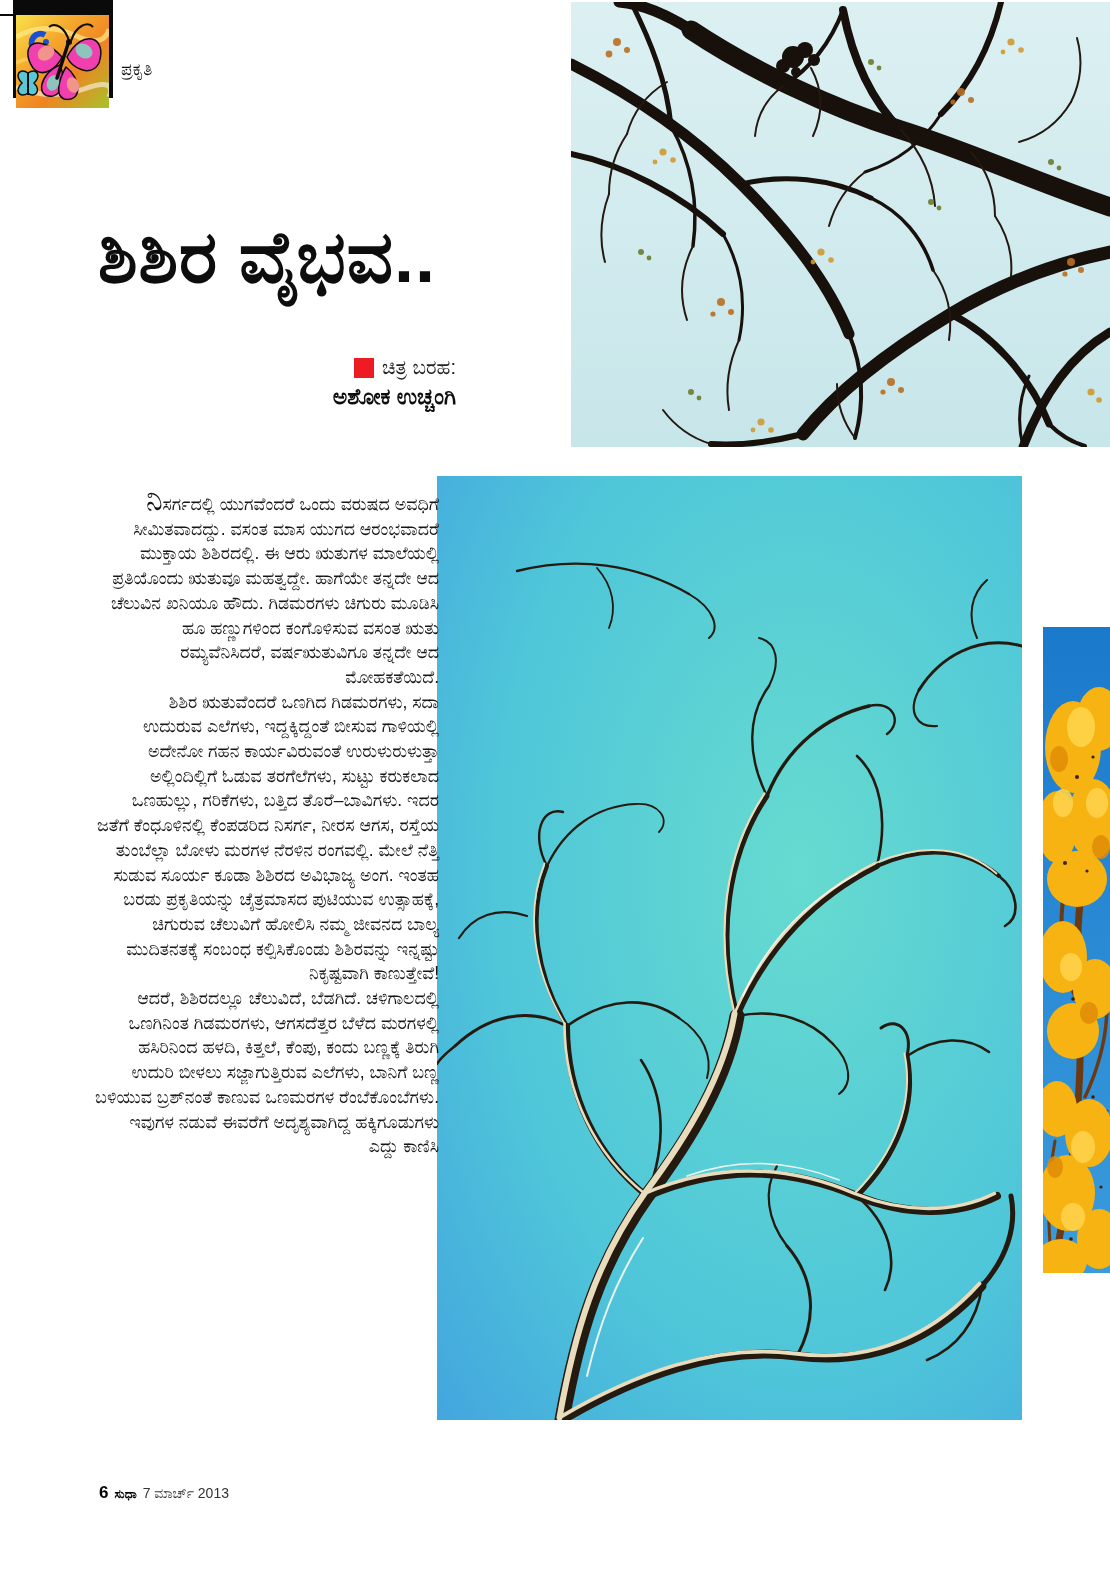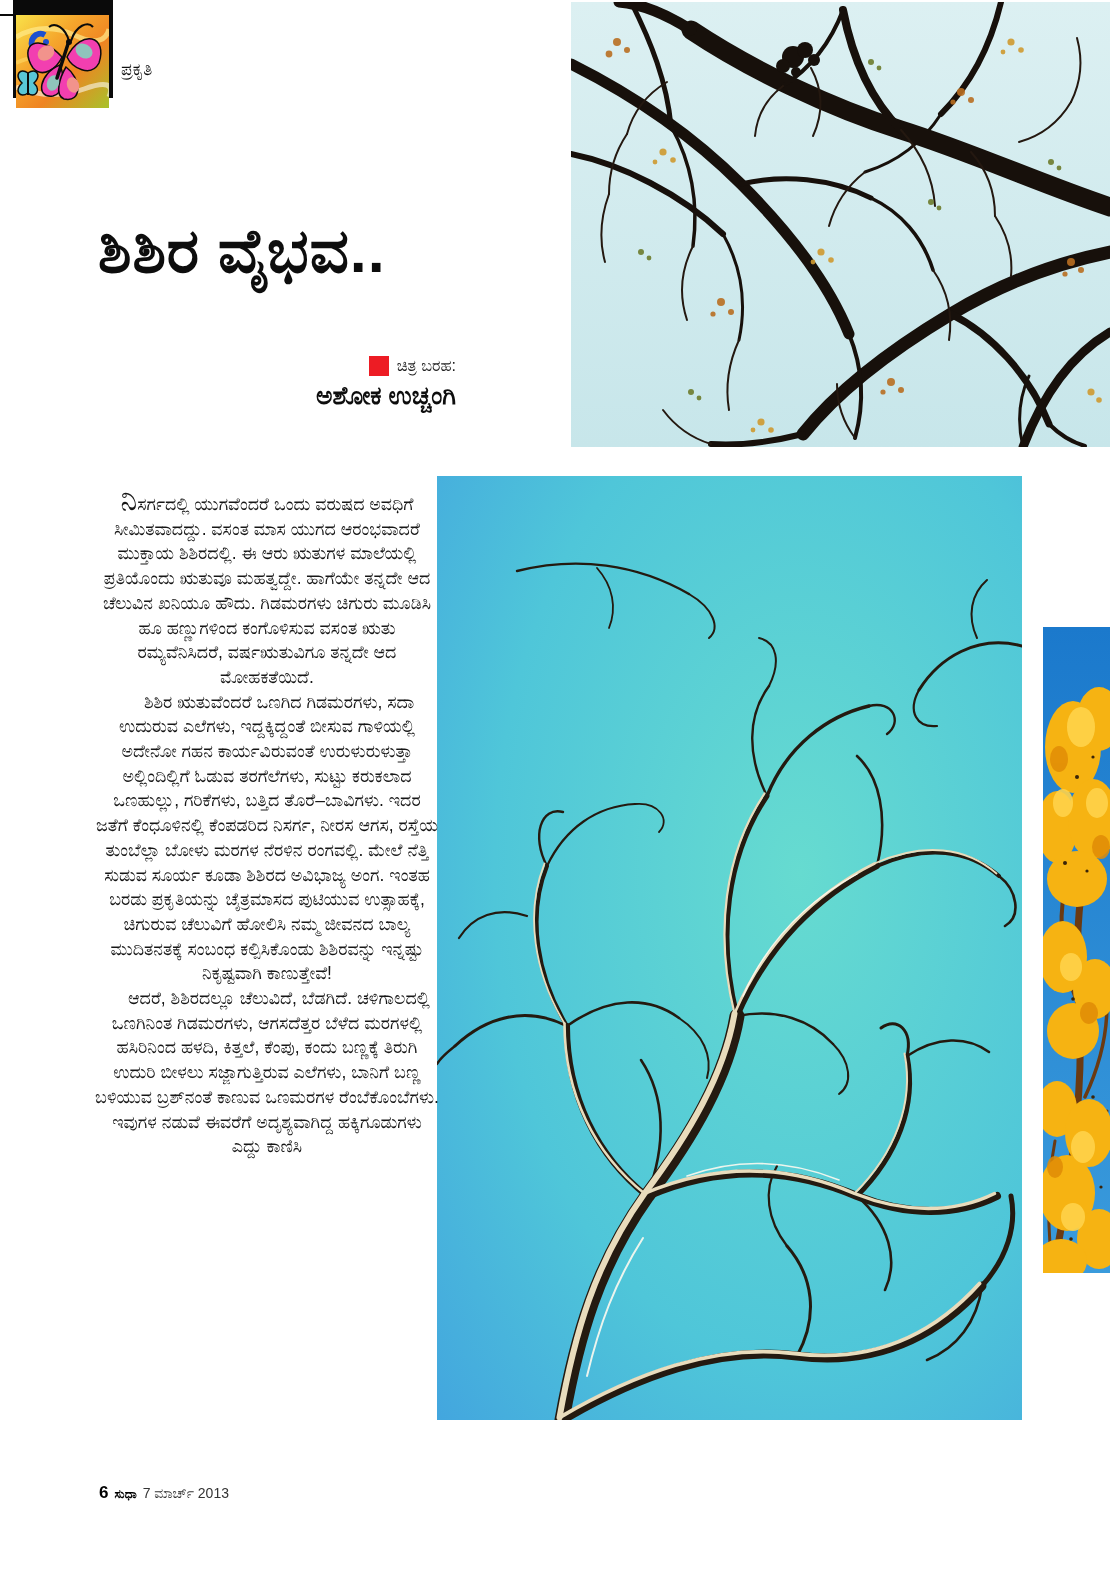--- a/index.html
+++ b/index.html
@@ -9,37 +9,37 @@
 
   
   .logo-wrap { position:absolute; left:0; top:0; width:120px; height:115px; }
   .logo-black { position:absolute; left:13px; top:0; width:100px; height:98px; background:#0a0a0a; }
   .logo-line  { position:absolute; left:0; top:14px; width:17px; height:2px; background:#0a0a0a; }
   .logo-art   { position:absolute; left:16px; top:15px; width:93px; height:93px; }
   .section-label { position:absolute; left:121px; top:60px; font-size:17px; color:#111; }
 
   
   .page-title { position:absolute; left:98px; top:216px; width:480px;
-                font-size:61px; font-weight:bold; color:#0d0d0d; letter-spacing:1px; }
+                font-size:72px; font-weight:bold; color:#0d0d0d; letter-spacing:1px; }
   .byline { position:absolute; left:240px; top:356px; width:216px; text-align:right; }
   .byline-row { display:flex; justify-content:flex-end; align-items:center; gap:8px; }
   .byline-square { width:20px; height:20px; background:#ed1c24; display:inline-block; }
-  .byline-label { font-size:16px; color:#222; }
-  .byline-author { margin-top:5px; font-size:25px; font-weight:bold; color:#0d0d0d; }
+  .byline-label { font-size:20px; color:#222; }
+  .byline-author { margin-top:5px; font-size:22px; font-weight:bold; color:#0d0d0d; }
 
   
   .photo { position:absolute; overflow:hidden; }
   .photo svg { display:block; width:100%; height:100%; }
   .photo-top  { left:571px; top:2px;   width:539px; height:445px; }
   .photo-main { left:437px; top:476px; width:585px; height:944px; }
   .photo-side { left:1043px; top:627px; width:67px; height:646px; }
 
   
   .article { position:absolute; left:95px; top:492px; width:344px;
-             font-size:17.5px; line-height:24.7px; color:#161616; text-align:center; }
+             font-size:17.5px; line-height:24.7px; color:#161616; text-align:right; }
   .article p { margin:0; }
   .article p.indent { text-indent:24px; }
   .drop-initial { font-size:30px; line-height:0; font-weight:500; }
 
   
   .footer { position:absolute; left:99px; top:1483px; font-size:14px; color:#333;
             display:flex; align-items:baseline; gap:6px; }
   .footer .pg  { font-size:17px; font-weight:bold; color:#000; }
   .footer .mag { font-size:12px; font-weight:bold; color:#000; }
 </style>

